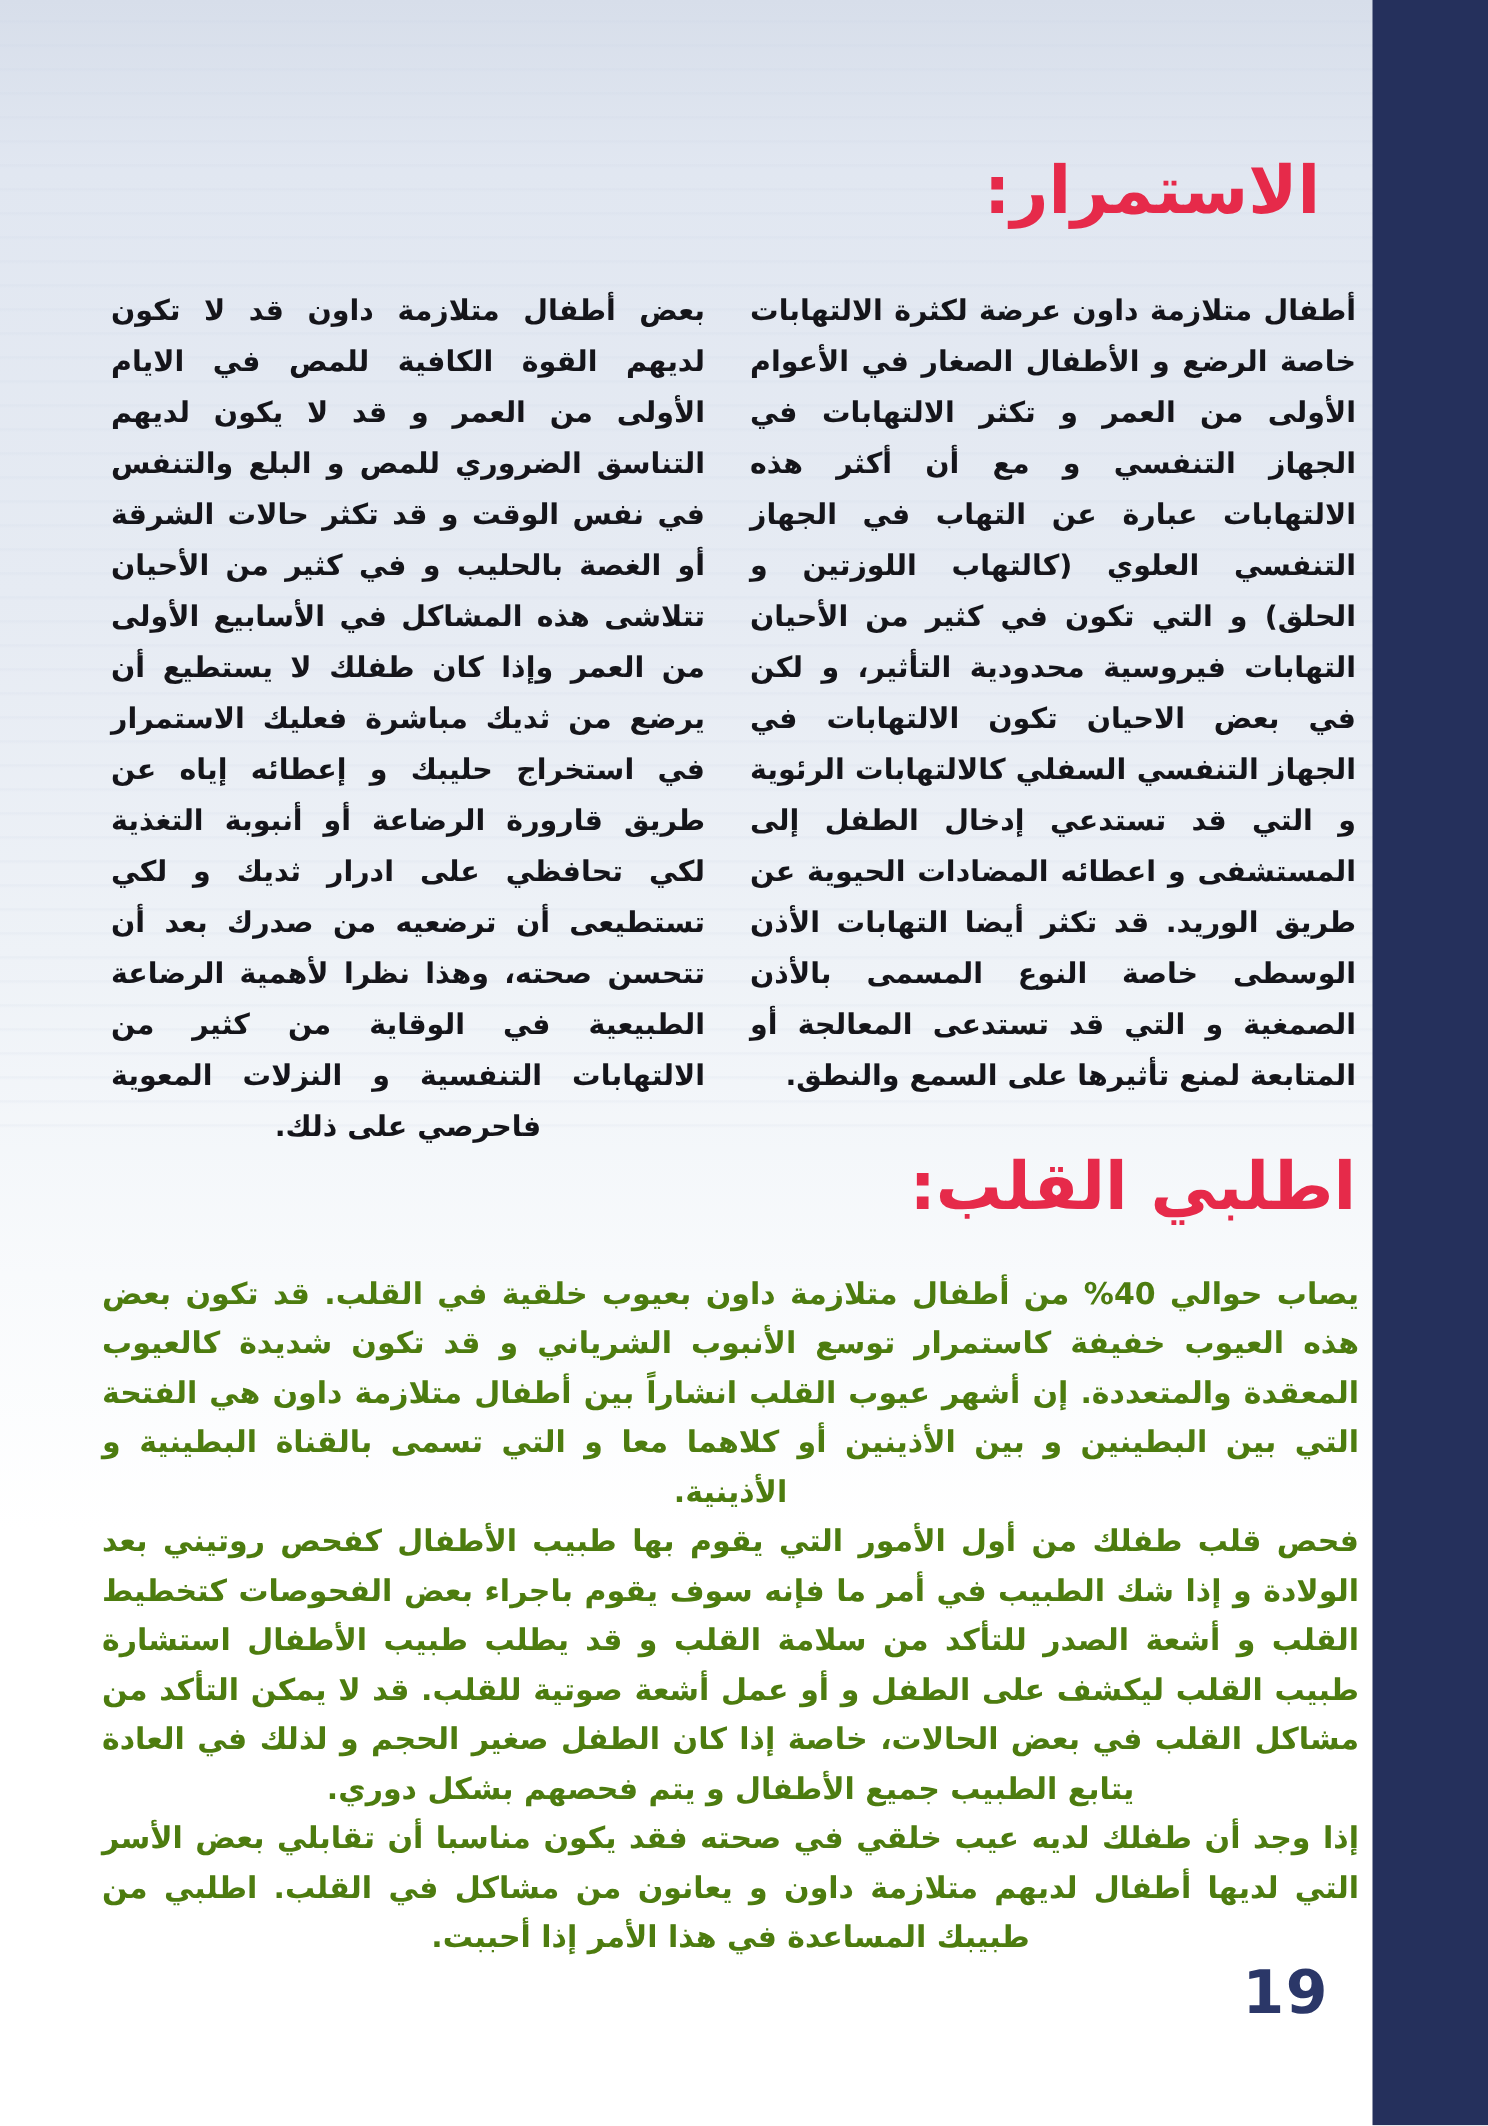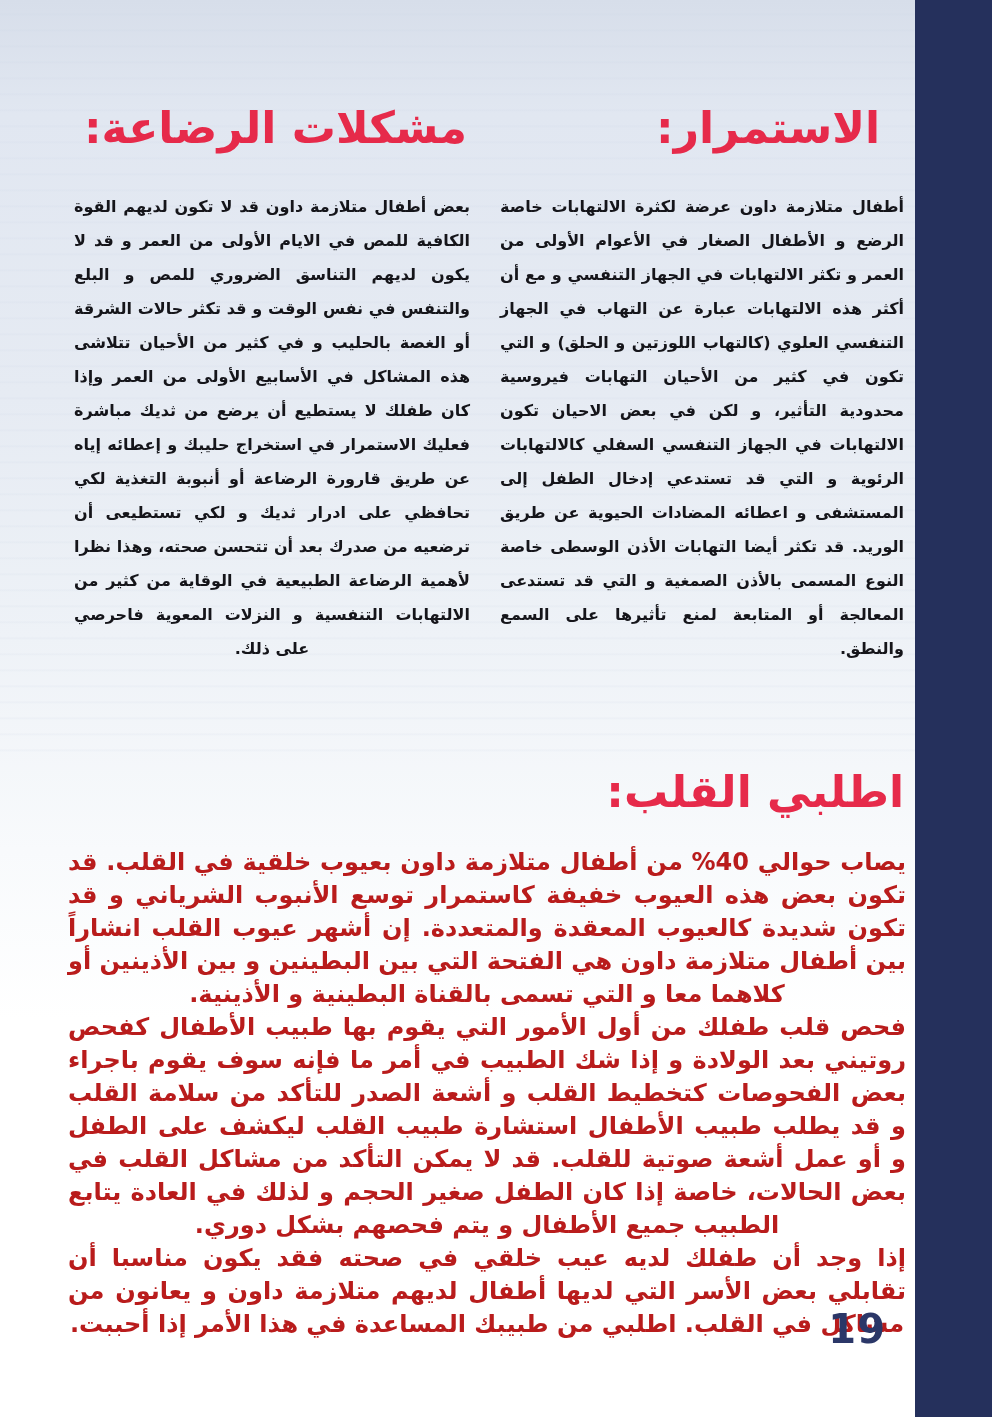--- a/index.html
+++ b/index.html
@@ -38,35 +38,35 @@
     display:flex;justify-content:space-between;
     padding:0 28px 0 22px;
   }
   .red-heading{
     color:var(--red,#e62a4a);
     font-size:44px;font-weight:bold;line-height:1.25;
     letter-spacing:-1px;white-space:nowrap;
   }
   .col{
     position:absolute;top:190px;
-    font-size:16px;font-weight:bold;color:#15151a;
+    font-size:19px;font-weight:bold;color:#15151a;
     line-height:34px;
     text-align:justify;
   }
   .col-infections{right:4px;width:404px;text-align-last:right;}
   .col-feeding{left:12px;width:396px;text-align-last:center;}
   .heart-heading{
     position:absolute;top:764px;right:4px;
   }
   .heart-paragraphs{
     position:absolute;top:846px;right:2px;left:6px;
   }
   .heart-paragraphs p{
     margin:0;
-    font-size:24px;font-weight:bold;color:#b91c1c;
+    font-size:20px;font-weight:bold;color:#4d7c0f;
     line-height:33px;
     text-align:justify;text-align-last:center;
   }
   .page-number{
     position:absolute;right:106px;top:1306px;
     color:var(--pagenum,#2b3768);
     font-size:40px;font-weight:bold;letter-spacing:1px;
   }
 </style>
 </head>
@@ -74,21 +74,20 @@
 
 <div class="page">
   <div class="page-bg"></div>
   <div class="page-texture"></div>
   <div class="navy-band"></div>
 
   <div class="content">
 
     <div class="top-headings">
       <div class="red-heading">الاستمرار:</div>
-      <div class="red-heading">مشكلات الرضاعة:</div>
     </div>
 
     <div class="col col-infections" dir="rtl">أطفال متلازمة داون عرضة لكثرة الالتهابات خاصة الرضع و الأطفال الصغار في الأعوام الأولى من العمر و تكثر الالتهابات في الجهاز التنفسي و مع أن أكثر هذه الالتهابات عبارة عن التهاب في الجهاز التنفسي العلوي (كالتهاب اللوزتين و الحلق) و التي تكون في كثير من الأحيان التهابات فيروسية محدودية التأثير، و لكن في بعض الاحيان تكون الالتهابات في الجهاز التنفسي السفلي كالالتهابات الرئوية و التي قد تستدعي إدخال الطفل إلى المستشفى و اعطائه المضادات الحيوية عن طريق الوريد. قد تكثر أيضا التهابات الأذن الوسطى خاصة النوع المسمى بالأذن الصمغية و التي قد تستدعى المعالجة أو المتابعة لمنع تأثيرها على السمع والنطق.</div>
 
     <div class="col col-feeding" dir="rtl">بعض أطفال متلازمة داون قد لا تكون لديهم القوة الكافية للمص في الايام الأولى من العمر و قد لا يكون لديهم التناسق الضروري للمص و البلع والتنفس في نفس الوقت و قد تكثر حالات الشرقة أو الغصة بالحليب و في كثير من الأحيان تتلاشى هذه المشاكل في الأسابيع الأولى من العمر وإذا كان طفلك لا يستطيع أن يرضع من ثديك مباشرة فعليك الاستمرار في استخراج حليبك و إعطائه إياه عن طريق قارورة الرضاعة أو أنبوبة التغذية لكي تحافظي على ادرار ثديك و لكي تستطيعى أن ترضعيه من صدرك بعد أن تتحسن صحته، وهذا نظرا لأهمية الرضاعة الطبيعية في الوقاية من كثير من الالتهابات التنفسية و النزلات المعوية فاحرصي على ذلك.</div>
 
     <div class="red-heading heart-heading">اطلبي القلب:</div>
 
     <div class="heart-paragraphs">
       <p dir="rtl">يصاب حوالي 40% من أطفال متلازمة داون بعيوب خلقية في القلب. قد تكون بعض هذه العيوب خفيفة كاستمرار توسع الأنبوب الشرياني و قد تكون شديدة كالعيوب المعقدة والمتعددة. إن أشهر عيوب القلب انشاراً بين أطفال متلازمة داون هي الفتحة التي بين البطينين و بين الأذينين أو كلاهما معا و التي تسمى بالقناة البطينية و الأذينية.</p>

